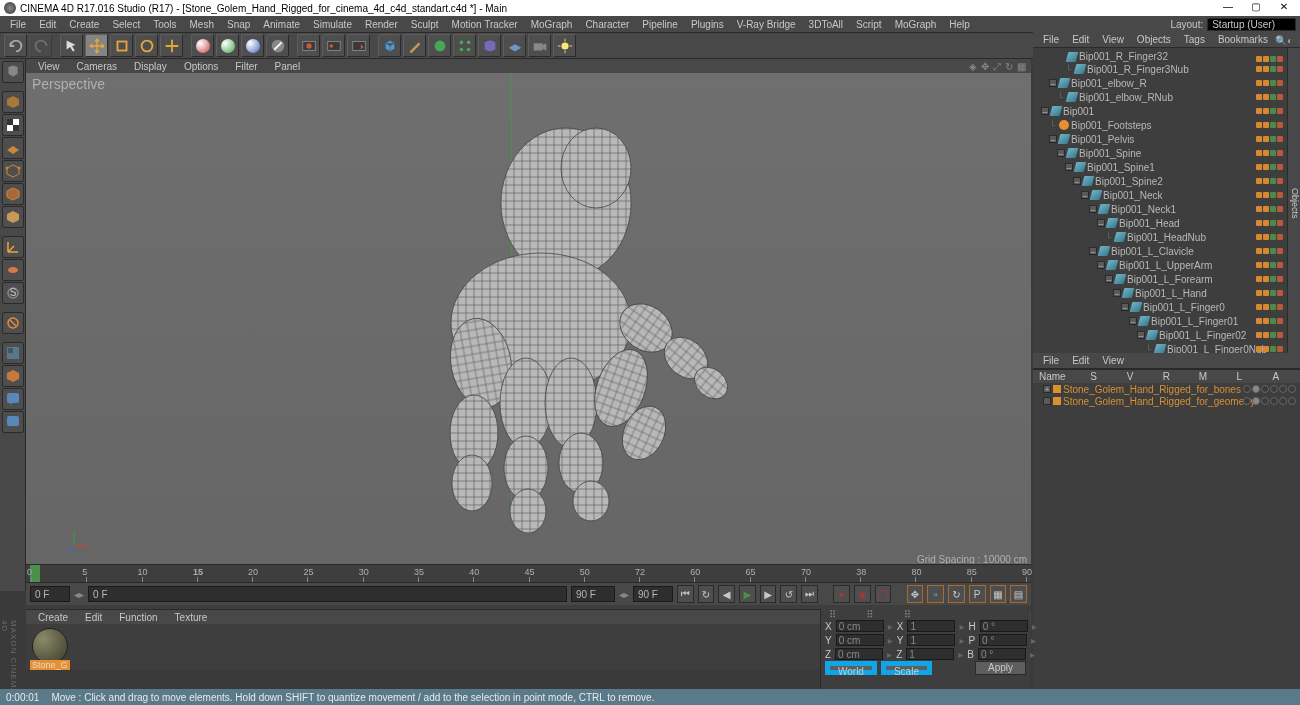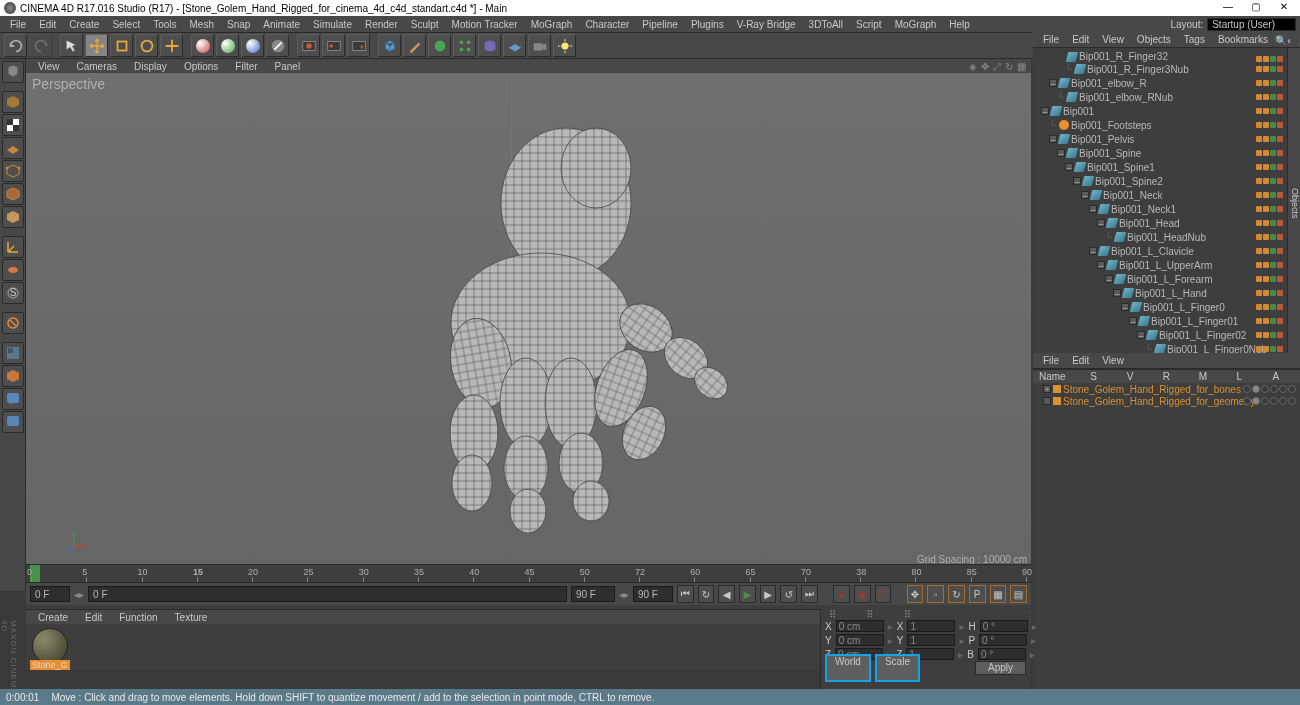--- a/index.html
+++ b/index.html
@@ -77,21 +77,21 @@
 .matbar{position:absolute;left:26px;top:609px;width:1005px;height:60px;background:#3e3e3e;border-top:1px solid #2a2a2a}
 .matbar .mmenu{height:14px;display:flex;align-items:center;padding:0 4px;gap:1px;color:#c8c8c8;background:#484848}
 .matbar .mmi{padding:0 8px;cursor:pointer}
 .matball{position:absolute;left:6px;top:18px;width:36px;height:36px;border-radius:50%;background:radial-gradient(circle at 30% 30%,#8a8a6a,#3a3a2a);border:1px solid #222}
 .matlbl{position:absolute;left:4px;top:50px;font-size:9px;color:#ddd;background:#e89030;padding:0 2px}
 .maxon{position:absolute;left:0;top:620px;writing-mode:vertical-rl;font-size:8px;color:#6a6a6a;letter-spacing:1px}
 .attr{position:absolute;left:820px;top:609px;width:210px;height:80px;background:#3e3e3e;border-left:1px solid #2a2a2a}
 .attr .arow{display:flex;align-items:center;height:14px;gap:4px;padding:0 4px}
 .attr .al{width:10px;color:#c8c8c8}
 .attr .af{background:#2e2e2e;border:1px solid #1a1a1a;color:#888;width:48px;height:12px;padding:0 2px}
-.attr .asel{background:#5e5e5e;border:2px solid #0ea5e9;color:#c8c8c8;padding:0 8px;height:28px}
+.attr .asel{background:#5e5e5e;border:5px solid #0ea5e9;color:#c8c8c8;padding:0 8px;height:14px}
 .attr .abtn{background:#5e5e5e;border:1px solid #2a2a2a;color:#c8c8c8;padding:0 12px;height:14px;cursor:pointer}
 .status{position:absolute;left:0;bottom:0;width:1300px;height:16px;background:#5a7a8a;display:flex;align-items:center;padding:0 6px;gap:12px;color:#e8e8e8}
 </style>
 </head>
 <body>
 
 <div class="titlebar">
   <span class="logo"></span>
   <span>CINEMA 4D R17.016 Studio (R17) - [Stone_Golem_Hand_Rigged_for_cinema_4d_c4d_standart.c4d *] - Main</span>
   <div class="wbtns">

